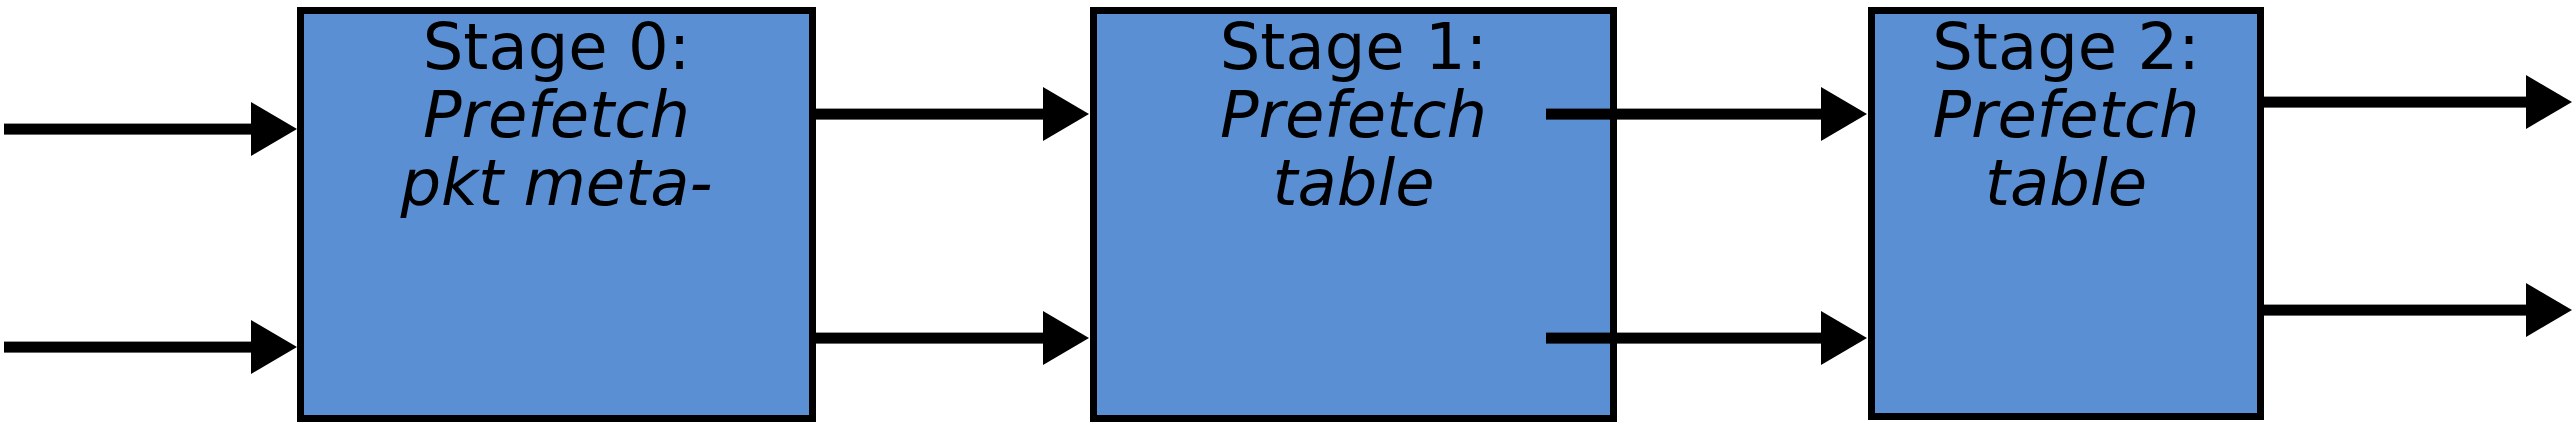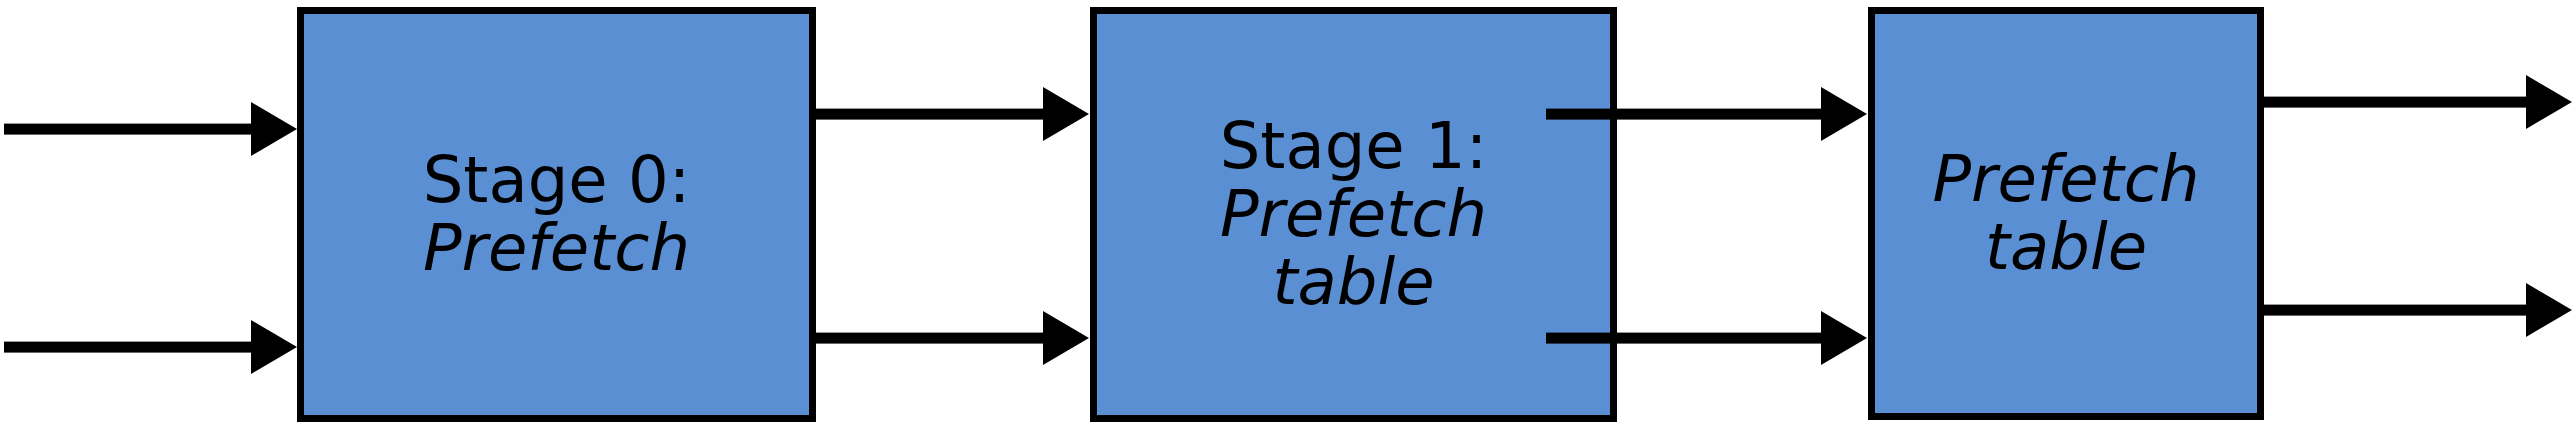--- a/index.html
+++ b/index.html
@@ -16,21 +16,20 @@
     font-family: "DejaVu Sans", sans-serif;
   }
   .stage-box {
     position: absolute;
     box-sizing: border-box;
     background: #5b8fd4;
     border: 7.2px solid #000000;
     display: flex;
     flex-direction: column;
     align-items: center;
-    justify-content: center;
     line-height: 1.06;
   }
   .stage-title {
     font-size: 64px;
     font-weight: 400;
     font-style: normal;
     color: #000000;
     white-space: nowrap;
   }
   .stage-sub {
@@ -64,29 +63,31 @@
   }
 </style>
 </head>
 <body>
 
 <div id="canvas" style="width: 2576px; height: 435px; background: rgb(255, 255, 255);">
 
   <div class="stage-box" id="box-stage-0" style="left: 297px; top: 7.2px; width: 519px; height: 415px; background: rgb(91, 143, 212); border-color: rgb(0, 0, 0);">
     <div class="stage-title">Stage 0:</div>
     <div class="stage-sub">Prefetch</div>
+    <div class="stage-sub">pkt meta-</div>
   </div>
 
   <div class="stage-box" id="box-stage-1" style="left: 1090px; top: 7.2px; width: 527px; height: 415px; background: rgb(91, 143, 212); border-color: rgb(0, 0, 0);">
     <div class="stage-title">Stage 1:</div>
     <div class="stage-sub">Prefetch</div>
     <div class="stage-sub">table</div>
   </div>
 
   <div class="stage-box" id="box-stage-2" style="left: 1868px; top: 7.2px; width: 396px; height: 413px; background: rgb(91, 143, 212); border-color: rgb(0, 0, 0);">
+    <div class="stage-title">Stage 2:</div>
     <div class="stage-sub">Prefetch</div>
     <div class="stage-sub">table</div>
   </div>
 
   <div id="arrow-layer">
       <div class="arrow" style="left: 3.6px; top: 129px; width: 293px;">
         <div class="arrow-line" style="width: 250px; background: rgb(0, 0, 0);"></div>
         <div class="arrow-head" style="left: 247px; border-left-color: rgb(0, 0, 0);"></div>
       </div>
       <div class="arrow" style="left: 3.6px; top: 347px; width: 293px;">

